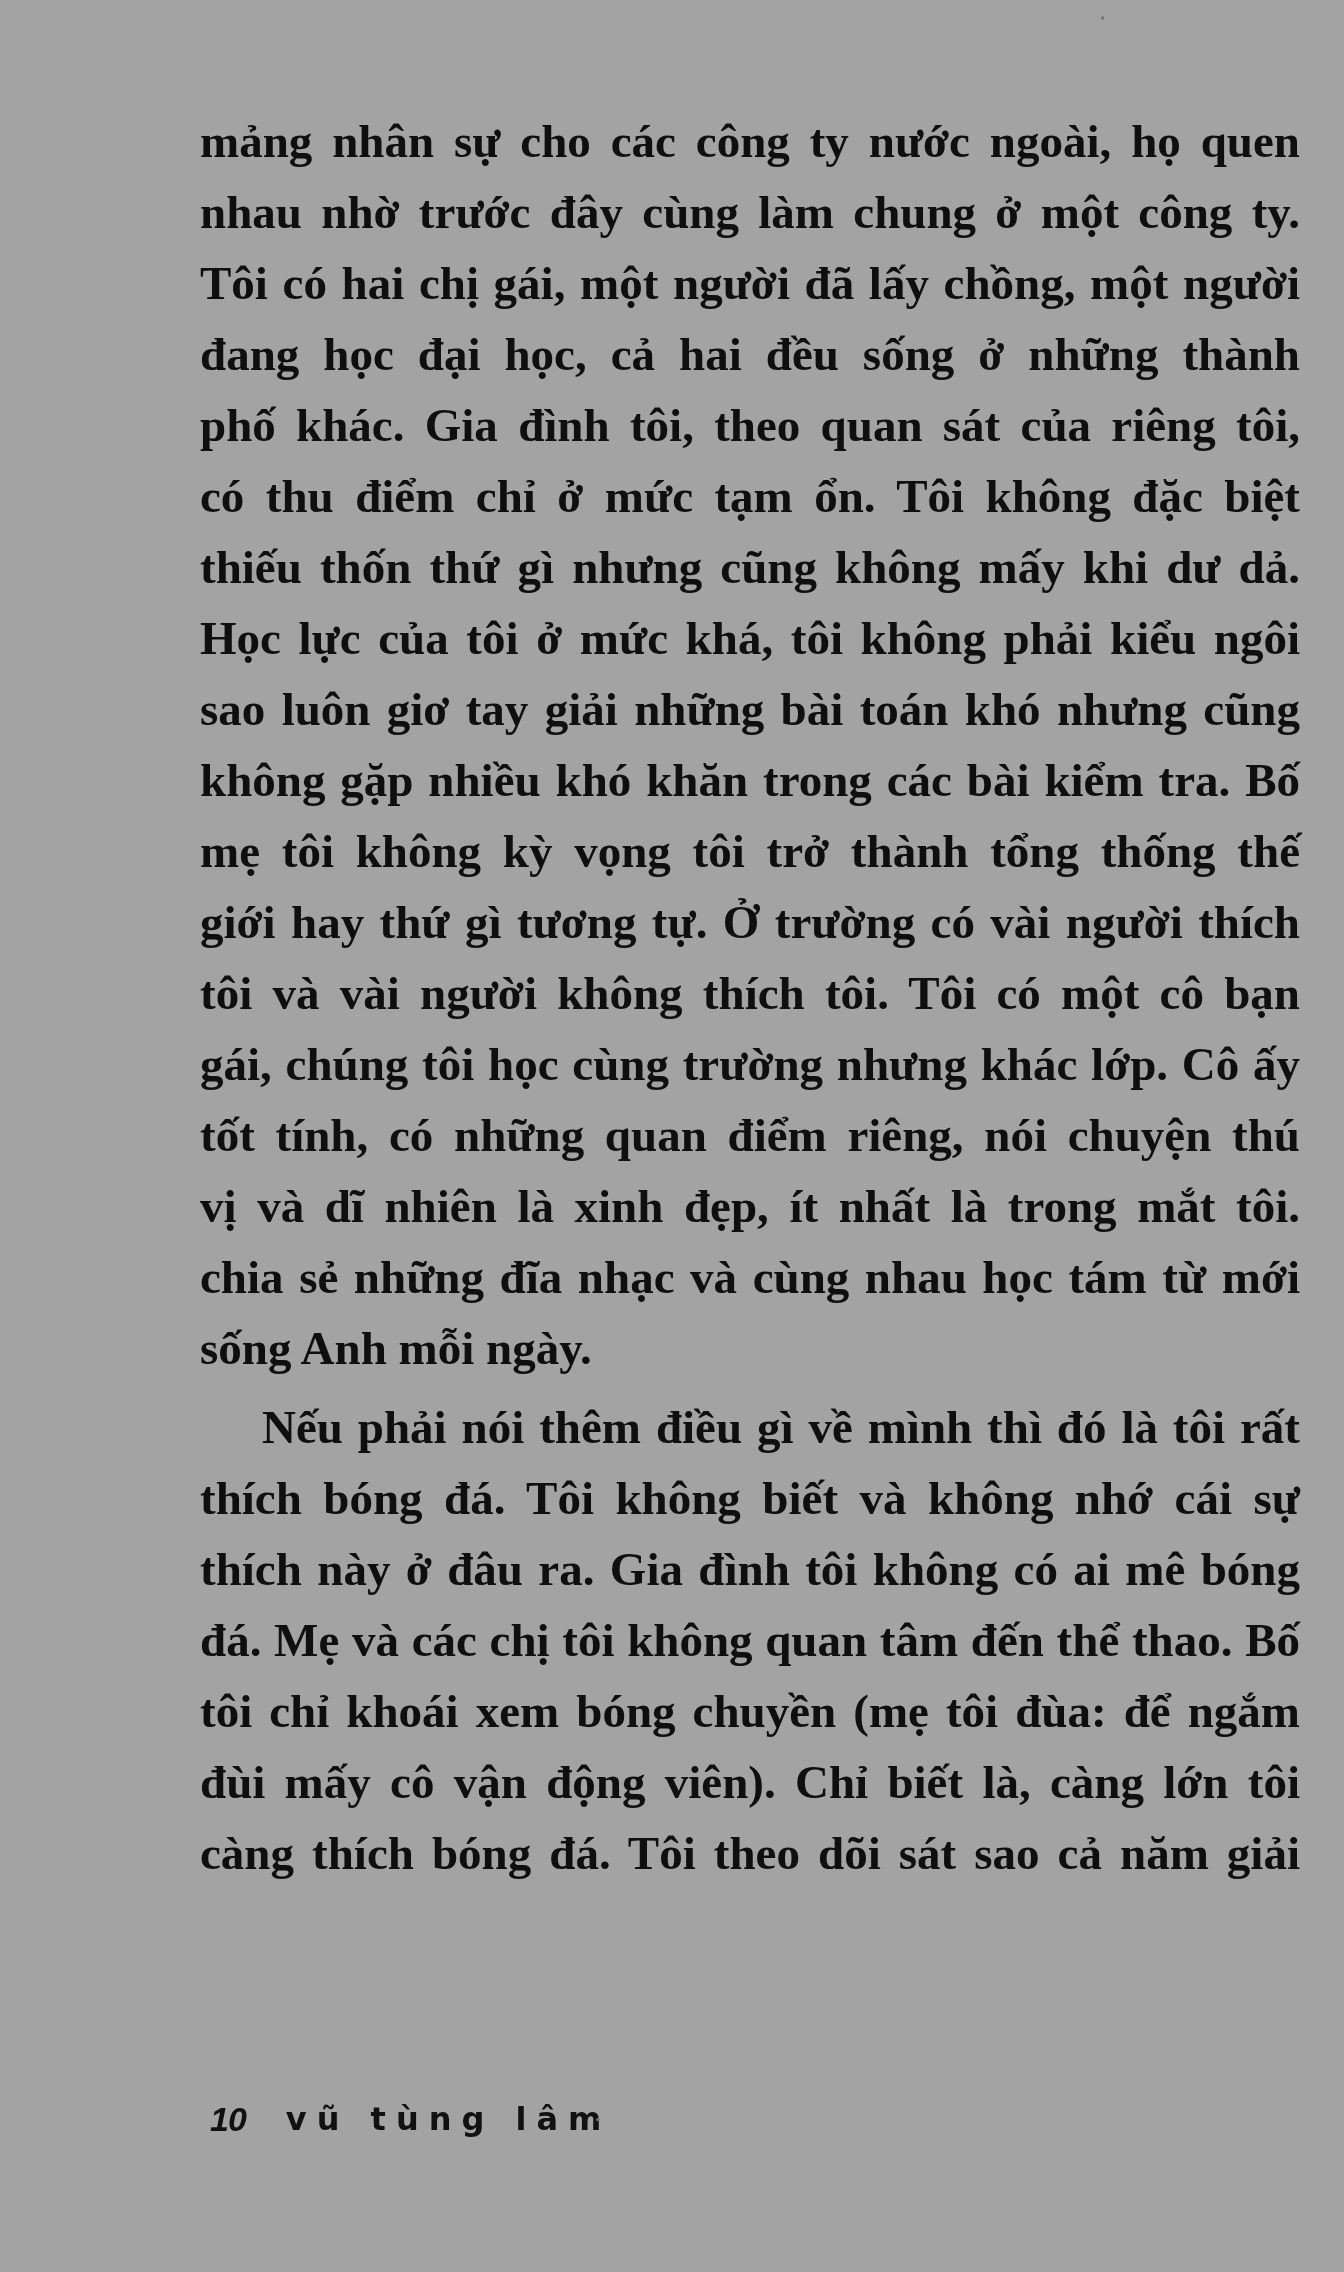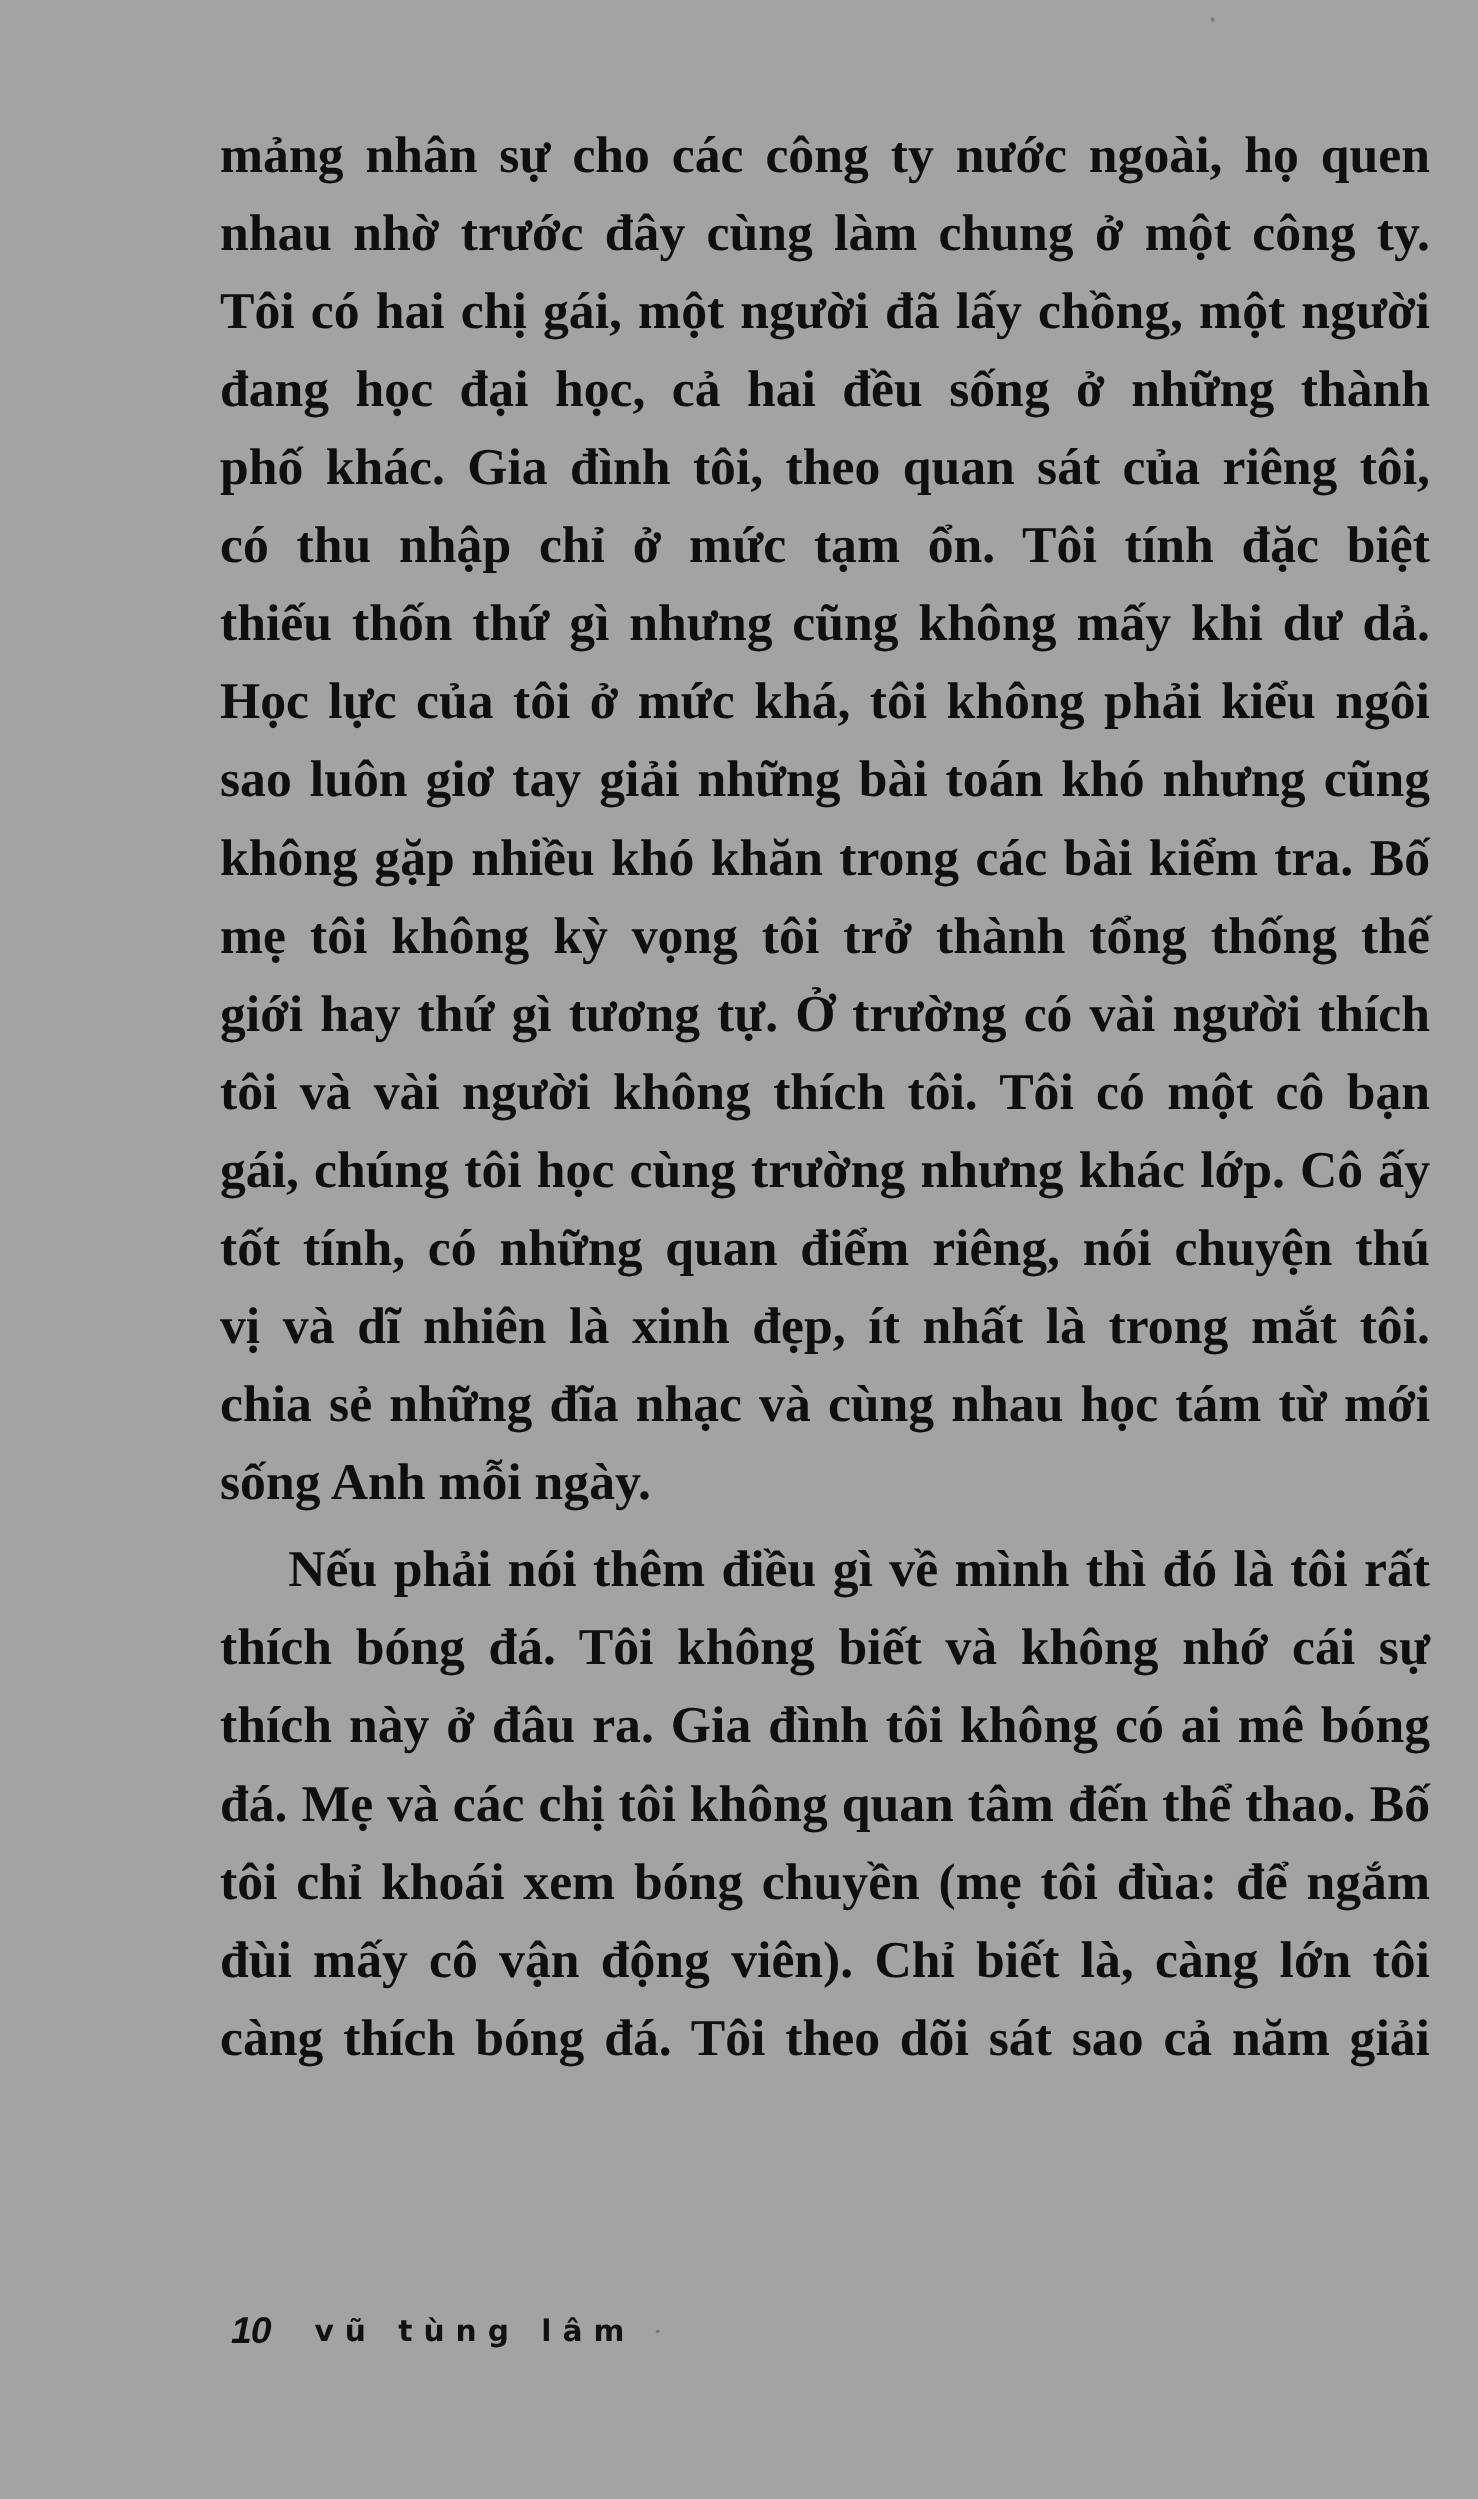--- a/index.html
+++ b/index.html
@@ -65,21 +65,21 @@
     .page-number {
       font-family: "Liberation Sans", "DejaVu Sans", sans-serif;
       font-style: italic;
       font-weight: bold;
       font-size: 34px;
       letter-spacing: -1px;
     }
     .author {
       font-family: "DejaVu Sans", "Liberation Sans", sans-serif;
       font-weight: bold;
-      font-size: 27px;
+      font-size: 32px;
       letter-spacing: 10px;
     }
     .speck {
       position: absolute;
       background: #777;
       border-radius: 50%;
     }
   </style>
 </head>
 <body>
@@ -89,21 +89,21 @@
   <div class="speck" style="left:1101px; top:16px; width:3px; height:4px;"></div>
 
   <div class="body-text">
 
     <p class="paragraph">
       <span class="line">mảng nhân sự cho các công ty nước ngoài, họ quen</span>
       <span class="line">nhau nhờ trước đây cùng làm chung ở một công ty.</span>
       <span class="line">Tôi có hai chị gái, một người đã lấy chồng, một người</span>
       <span class="line">đang học đại học, cả hai đều sống ở những thành</span>
       <span class="line">phố khác. Gia đình tôi, theo quan sát của riêng tôi,</span>
-      <span class="line">có thu nhập chỉ ở mức tạm ổn. Tôi tính đặc biệt</span>
+      <span class="line">có thu điểm chỉ ở mức tạm ổn. Tôi không đặc biệt</span>
       <span class="line">thiếu thốn thứ gì nhưng cũng không mấy khi dư dả.</span>
       <span class="line">Học lực của tôi ở mức khá, tôi không phải kiểu ngôi</span>
       <span class="line">sao luôn giơ tay giải những bài toán khó nhưng cũng</span>
       <span class="line">không gặp nhiều khó khăn trong các bài kiểm tra. Bố</span>
       <span class="line">mẹ tôi không kỳ vọng tôi trở thành tổng thống thế</span>
       <span class="line">giới hay thứ gì tương tự. Ở trường có vài người thích</span>
       <span class="line">tôi và vài người không thích tôi. Tôi có một cô bạn</span>
       <span class="line">gái, chúng tôi học cùng trường nhưng khác lớp. Cô ấy</span>
       <span class="line">tốt tính, có những quan điểm riêng, nói chuyện thú</span>
       <span class="line">vị và dĩ nhiên là xinh đẹp, ít nhất là trong mắt tôi.</span>

